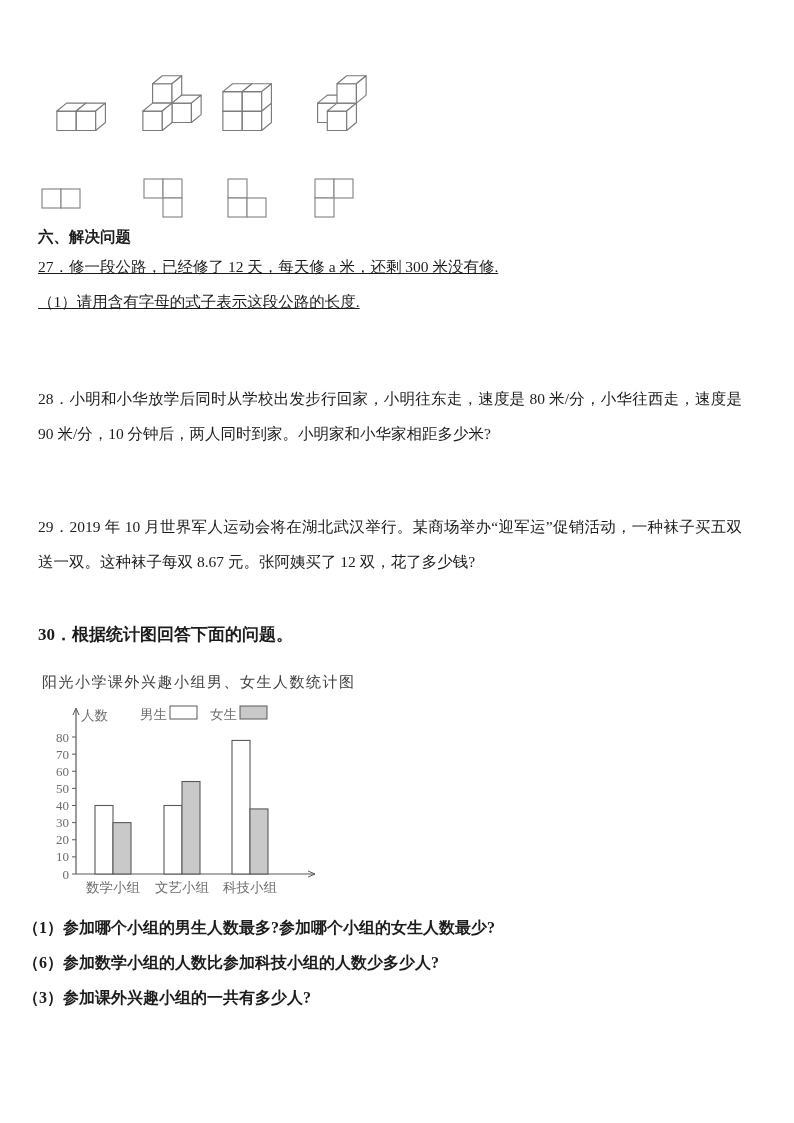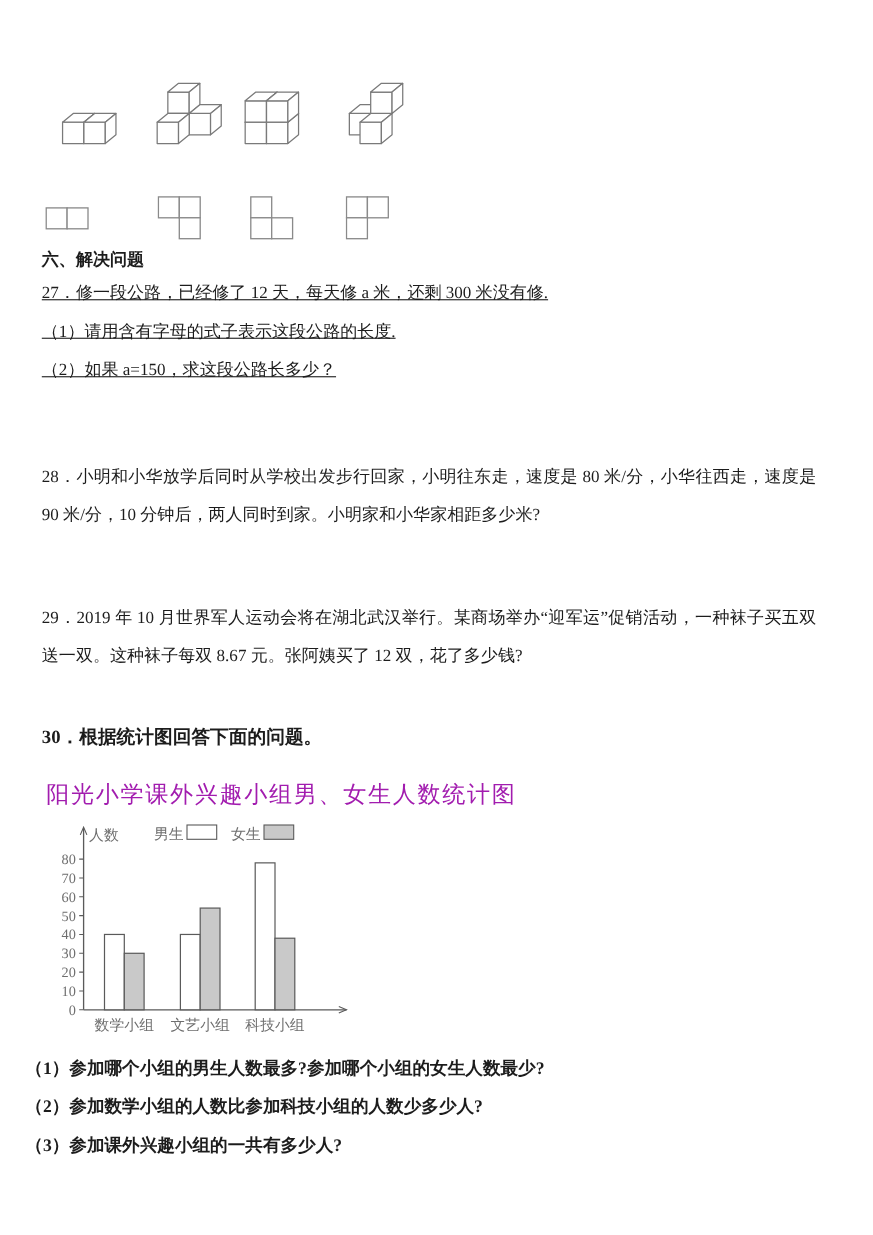--- a/index.html
+++ b/index.html
@@ -37,22 +37,22 @@
   .text-block{padding-left:38px;padding-right:52px;}
   .text-block p{margin:0;}
   .section-header{margin-top:6px !important;font-size:15.5px;line-height:24px;font-weight:600;}
   .q-line{font-size:15.5px;line-height:35px;text-decoration:underline;}
   .q-par{font-size:15.5px;line-height:35px;text-align:justify;}
   .q28{margin-top:62px !important;}
   .q29{margin-top:58px !important;}
   .q30{margin-top:44px !important;font-size:17px;font-weight:bold;line-height:24px;}
   .chart-block{margin-top:26px;padding-left:42px;}
   .chart-title{
-    font-size:21px;
-    color:#a21caf;
+    font-size:15px;
+    color:#404040;
     letter-spacing:1.5px;
   }
   #chart-svg{margin-top:2px;margin-left:2px;display:block;}
   #chart-svg text{font-family:"Liberation Serif","DejaVu Serif",serif;}
   .sub-questions{padding-left:23px;margin-top:8px;}
   .sub-questions p{margin:0;font-size:16px;font-weight:600;line-height:35px;}
 </style>
 </head>
 <body>
 
@@ -124,21 +124,20 @@
       <rect class="cell" x="1" y="1" width="19" height="19"></rect>
       <rect class="cell" x="20" y="1" width="19" height="19"></rect>
       <rect class="cell" x="1" y="20" width="19" height="19"></rect>
     </svg>
   </div>
 
   <div class="text-block">
     <p class="section-header">六、解决问题</p>
     <p class="q-line">27．修一段公路，已经修了 12 天，每天修 a 米，还剩 300 米没有修.</p>
     <p class="q-line">（1）请用含有字母的式子表示这段公路的长度.</p>
-    <p class="q-line">（2）如果 a=150，求这段公路长多少？</p>
     <p class="q-par q28">28．小明和小华放学后同时从学校出发步行回家，小明往东走，速度是 80 米/分，小华往西走，速度是 90 米/分，10 分钟后，两人同时到家。小明家和小华家相距多少米?</p>
     <p class="q-par q29">29．2019 年 10 月世界军人运动会将在湖北武汉举行。某商场举办“迎军运”促销活动，一种袜子买五双送一双。这种袜子每双 8.67 元。张阿姨买了 12 双，花了多少钱?</p>
     <p class="q30">30．根据统计图回答下面的问题。</p>
   </div>
 
   <div class="chart-block">
     <div class="chart-title">阳光小学课外兴趣小组男、女生人数统计图</div>
     <svg id="chart-svg" width="300" height="208" viewBox="0 0 300 208">
         <line x1="32" y1="180" x2="32" y2="15" stroke="#5a5a5a" stroke-width="1.2"></line>
         <path d="M 29 21 L 32 14 L 35 21" fill="none" stroke="#5a5a5a"></path>
@@ -174,17 +173,17 @@
         <rect x="138" y="87.525" width="18" height="92.475" fill="#c9c9c9" stroke="#5a5a5a" stroke-width="1.1"></rect>
         <text x="138" y="198" text-anchor="middle" font-size="13.5" fill="#6e6e6e">文艺小组</text>
         <rect x="188" y="46.42500000000001" width="18" height="133.575" fill="#ffffff" stroke="#5a5a5a" stroke-width="1.1"></rect>
         <rect x="206" y="114.925" width="18" height="65.075" fill="#c9c9c9" stroke="#5a5a5a" stroke-width="1.1"></rect>
         <text x="206" y="198" text-anchor="middle" font-size="13.5" fill="#6e6e6e">科技小组</text>
       </svg>
   </div>
 
   <div class="sub-questions">
     <p>（1）参加哪个小组的男生人数最多?参加哪个小组的女生人数最少?</p>
-    <p>（2）参加数学小组的人数比参加科技小组的人数少多少人?</p>
+    <p>（6）参加数学小组的人数比参加科技小组的人数少多少人?</p>
     <p>（3）参加课外兴趣小组的一共有多少人?</p>
   </div>
 
 </div>
 
 </body></html>

